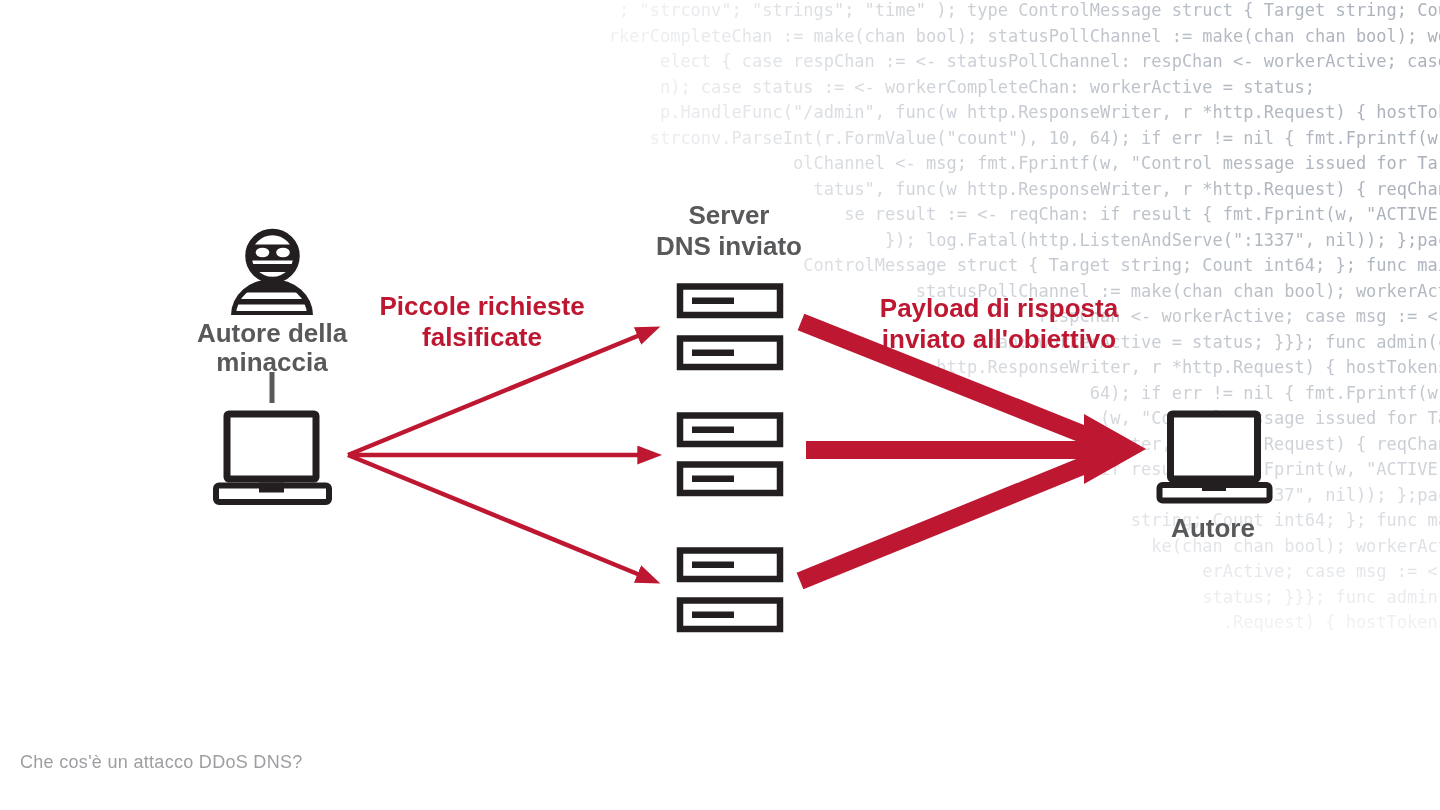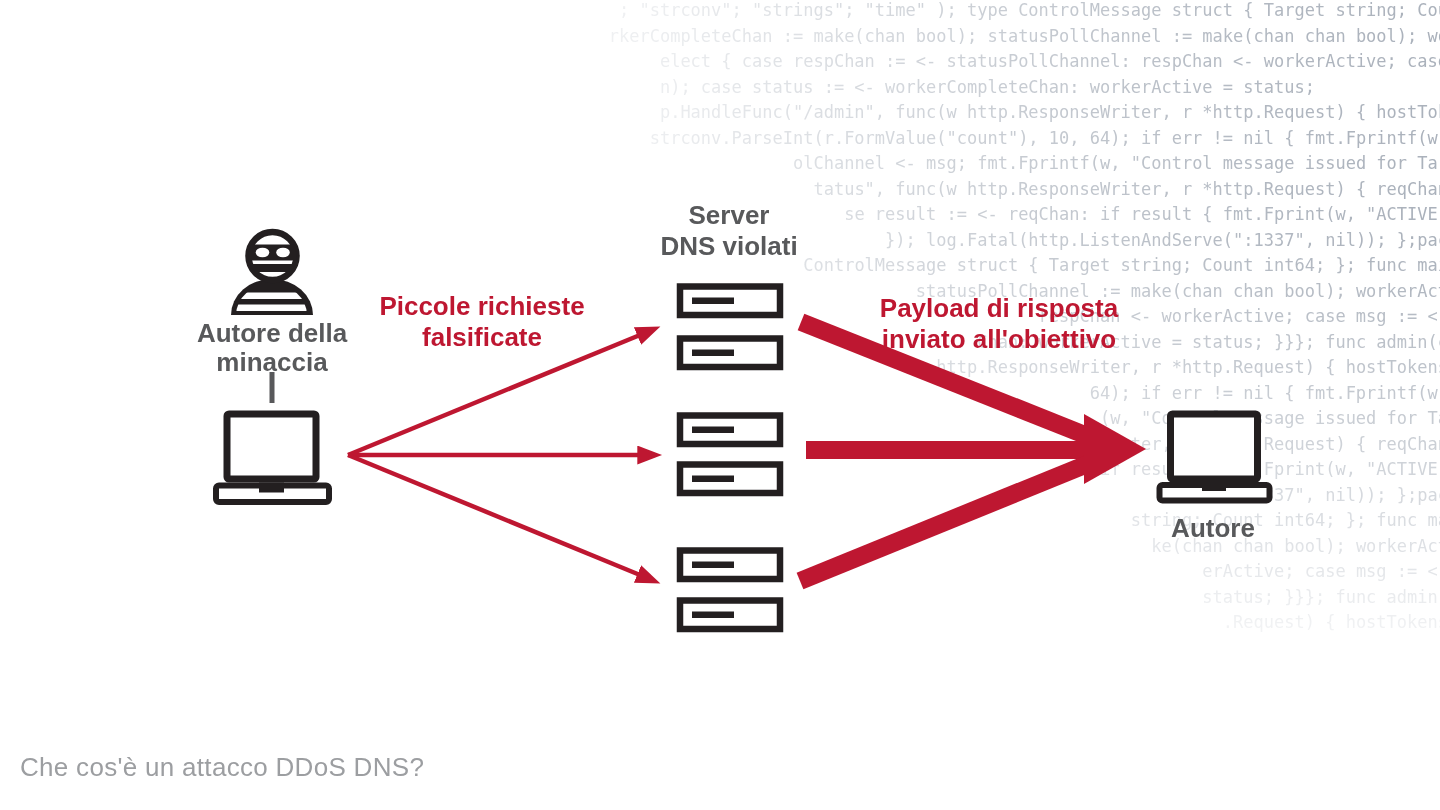--- a/index.html
+++ b/index.html
@@ -13,21 +13,21 @@
           background:linear-gradient(to right,rgba(255,255,255,1) 0%,rgba(255,255,255,.96) 28%,
           rgba(255,255,255,.78) 46%,rgba(255,255,255,.42) 66%,rgba(255,255,255,.10) 87%,rgba(255,255,255,0) 100%);}
   .fade-y{position:absolute;inset:0;z-index:2;pointer-events:none;
           background:linear-gradient(to bottom,rgba(255,255,255,0) 0%,rgba(255,255,255,0) 30%,
           rgba(255,255,255,.30) 50%,rgba(255,255,255,.62) 68%,rgba(255,255,255,.92) 82%,#ffffff 100%);}
   .diagram{position:absolute;left:0;top:0;z-index:3;}
   
   .lbl{position:absolute;z-index:4;text-align:center;font-weight:700;white-space:pre-line;}
   .lbl.gray{color:#58595B;font-size:26px;line-height:29px;}
   .lbl.red{color:#BE1731;font-size:26px;line-height:31px;}
-  .footer-q{position:absolute;left:20px;top:752px;z-index:4;font-size:26px;font-weight:400;
+  .footer-q{position:absolute;left:20px;top:752px;z-index:4;font-size:18px;font-weight:400;
             color:#9C9EA1;letter-spacing:.3px;}
   .logo{position:absolute;left:1264px;top:730px;z-index:4;}
   .logo text{font-family:"Liberation Sans",sans-serif;font-style:italic;font-weight:bold;
              font-size:37px;letter-spacing:-2px;fill:#97999B;}
 </style>
 </head>
 <body>
 
 <div id="stage">
 
@@ -132,21 +132,21 @@
     <g fill="#ffffff" stroke="#231F20">
       <rect x="1170.5" y="414" width="87" height="65" stroke-width="7" rx="2"></rect>
       <rect x="1159.5" y="485" width="110" height="15.5" stroke-width="6" rx="3"></rect>
       <rect x="1202" y="482" width="24" height="9" fill="#231F20" stroke="none"></rect>
     </g>
   </svg>
 
   <div class="lbl gray" style="left:147px;top:319px;width:250px;">Autore della
 minaccia</div>
   <div class="lbl gray" style="left:604px;top:200px;width:250px;line-height:31px;">Server
-DNS violati</div>
+DNS inviato</div>
   <div class="lbl red" style="left:819px;top:293px;width:360px;">Payload di risposta
 inviato all'obiettivo</div>
   <div class="lbl red" style="left:322px;top:291px;width:320px;">Piccole richieste
 falsificate</div>
   <div class="lbl gray" style="left:1113px;top:514px;width:200px;">Autore</div>
 
   <div class="footer-q">Che cos'è un attacco DDoS DNS?</div>
 
 
 </div>

